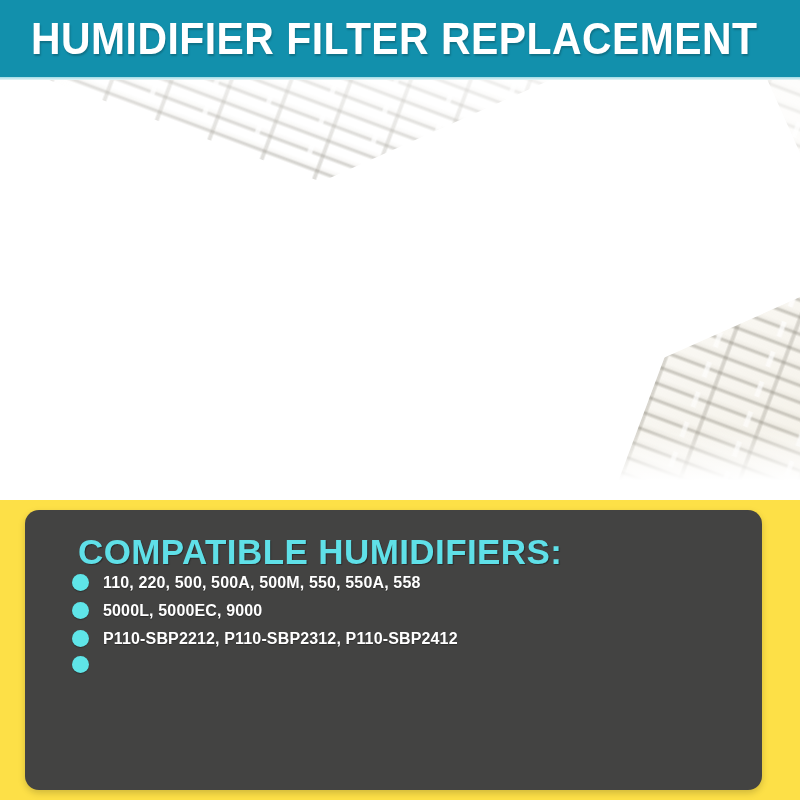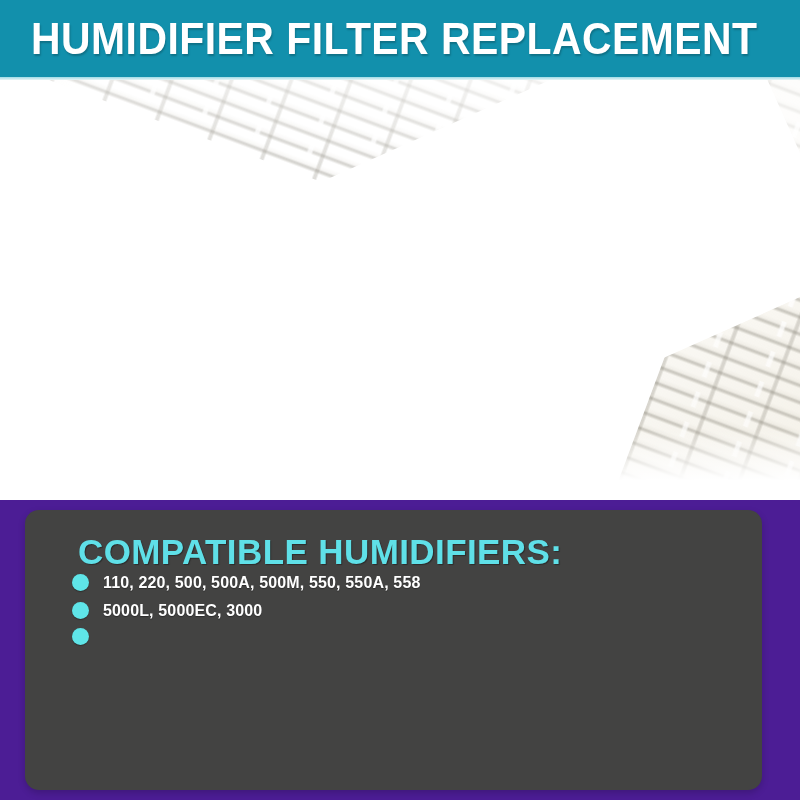--- a/index.html
+++ b/index.html
@@ -1,20 +1,20 @@
 <!DOCTYPE html>
 <html><head>
 <meta charset="utf-8">
 <style>
   html,body{margin:0;padding:0;}
   body{
     width:800px;height:800px;overflow:hidden;background:#ffffff;
     font-family:"Liberation Sans", sans-serif;
   }
-  #page{position:relative;width:800px;height:800px;background:#4c1d95;overflow:hidden;}
+  #page{position:relative;width:800px;height:800px;background:#fde047;overflow:hidden;}
 
   
   .banner{
     position:absolute;left:0;top:0;width:800px;height:77px;
     background:#1290ac;
     display:flex;align-items:center;
   }
   .banner-title{
     margin-left:31px;
     color:#ffffff;
@@ -317,21 +317,25 @@
 
   <div class="panel">
     <div class="panel-heading">COMPATIBLE HUMIDIFIERS:</div>
     <div class="list" id="compat-list">
         <div class="row">
           <span class="dot"></span>
           <span class="row-text">110, 220, 500, 500A, 500M, 550, 550A, 558</span>
         </div>
         <div class="row">
           <span class="dot"></span>
-          <span class="row-text">5000L, 5000EC, 3000</span>
+          <span class="row-text">5000L, 5000EC, 9000</span>
+        </div>
+        <div class="row">
+          <span class="dot"></span>
+          <span class="row-text">P110-SBP2212, P110-SBP2312, P110-SBP2412</span>
         </div>
         <div class="row">
           <span class="dot"></span>
         </div>
       </div>
   </div>
 
 </div>
 
 </body></html>

